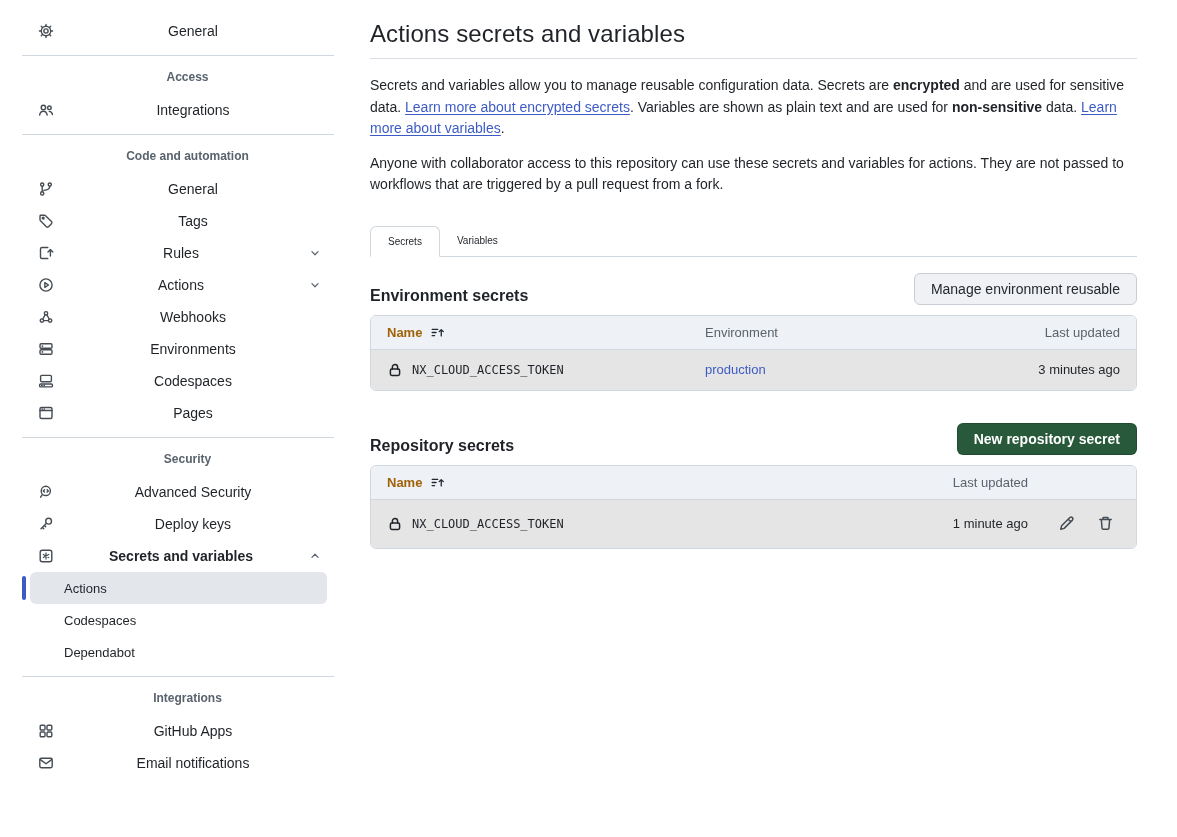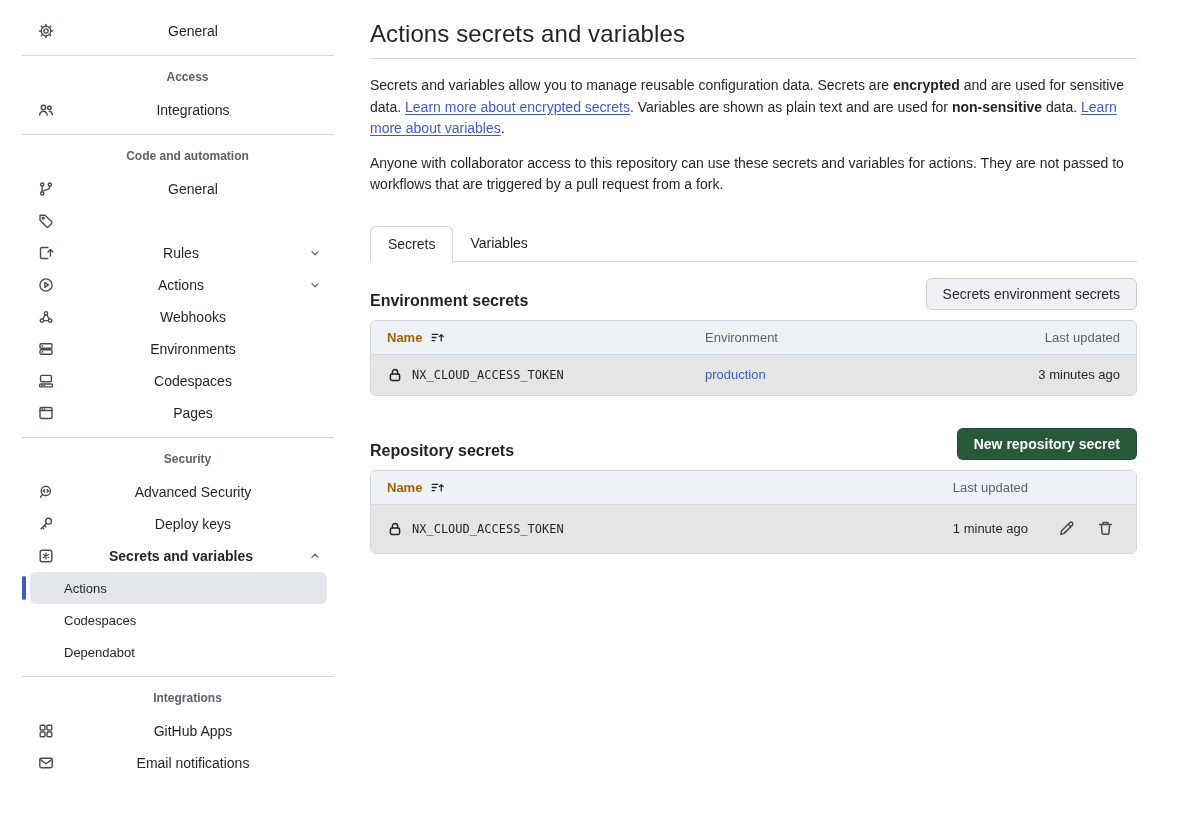--- a/index.html
+++ b/index.html
@@ -35,21 +35,21 @@
   
   .main{position:absolute;left:370px;top:0;width:767px;}
   .page-title{font-size:24px;font-weight:400;margin:20px 0 10px;letter-spacing:.1px;}
   .title-divider{height:1px;background:#d8dee4;margin-bottom:16px;}
   .intro{font-size:14px;line-height:21.5px;margin:0 0 13px;}
   .intro b{font-weight:700;}
   .link{color:var(--link-blue);text-decoration:underline;text-underline-offset:2px;cursor:pointer;}
   .plainlink{color:var(--link-blue);text-decoration:none;cursor:pointer;}
 
   .tabnav{margin-top:30px;border-bottom:1px solid var(--border);display:flex;}
-  .tab{padding:9px 17px;font-size:14px;cursor:pointer;color:var(--txt);}
+  .tab{padding:9px 17px;font-size:10px;cursor:pointer;color:var(--txt);}
   .tab.active{border:1px solid var(--border);border-bottom:1px solid #fff;
        border-radius:6px 6px 0 0;margin-bottom:-1px;background:#fff;}
 
   .section-head{display:flex;align-items:flex-end;justify-content:space-between;
        margin:16px 0 10px;height:32px;}
   .section-title{font-size:16px;font-weight:700;}
   .btn{font-size:14px;border-radius:6px;padding:0 16px;height:32px;
        display:inline-flex;align-items:center;cursor:pointer;white-space:nowrap;}
   .btn-default{background:#eff1f4;border:1px solid #c8cdd3;color:#24292f;font-weight:500;}
   .btn-primary{background:var(--button-green);border:1px solid rgba(0,0,0,.15);
@@ -111,20 +111,21 @@
         <path d="M4.2 5.2v5.6M11.8 5.2c0 2.9-2.6 3.9-5.9 4.2"></path>
       </svg>
       <span class="lbl">General</span>
     </div>
 
     <div class="sb-item">
       <svg class="ico" width="16" height="16" viewBox="0 0 16 16">
         <path d="M2.2 2.2h4.3c.4 0 .8.16 1.06.44l5.9 5.9c.58.58.58 1.52 0 2.1l-3 3c-.58.58-1.52.58-2.1 0l-5.9-5.9a1.5 1.5 0 0 1-.44-1.06V2.94c0-.4.33-.74.74-.74z"></path>
         <circle cx="5.2" cy="5.2" r=".9"></circle>
       </svg>
+      <span class="lbl">Tags</span>
     </div>
 
     <div class="sb-item">
       <svg class="ico" width="16" height="16" viewBox="0 0 16 16">
         <path d="M9.8 2.5H4A1.5 1.5 0 0 0 2.5 4v8A1.5 1.5 0 0 0 4 13.5h5.8"></path>
         <path d="M12.4 11V4.7M10 6.9l2.4-2.3 2.4 2.3"></path>
       </svg>
       <span class="lbl">Rules</span>
       <svg class="ico chev" width="14" height="14" viewBox="0 0 16 16">
           <path d="m4.5 6.5 3.5 3.5 3.5-3.5"></path>
@@ -250,21 +251,21 @@
 
     <p class="intro">Anyone with collaborator access to this repository can use these secrets and variables for actions. They are not passed to workflows that are triggered by a pull request from a fork.</p>
 
     <div class="tabnav">
       <div class="tab active">Secrets</div>
       <div class="tab">Variables</div>
     </div>
 
     <div class="section-head">
       <span class="section-title">Environment secrets</span>
-      <button class="btn btn-default">Secrets environment secrets</button>
+      <button class="btn btn-default">Manage environment reusable</button>
     </div>
 
     <div class="table">
       <div class="thead grid-env">
         <span class="col-name">
           <span>Name</span>
           <svg class="ico" width="15" height="15" viewBox="0 0 16 16" style="stroke:#24292f;">
             <path d="M2.3 4.6h6M2.3 8h4.2M2.3 11.4h2.6M12 11.6V5M9.8 7.1 12 4.9l2.2 2.2"></path>
           </svg>
         </span>

